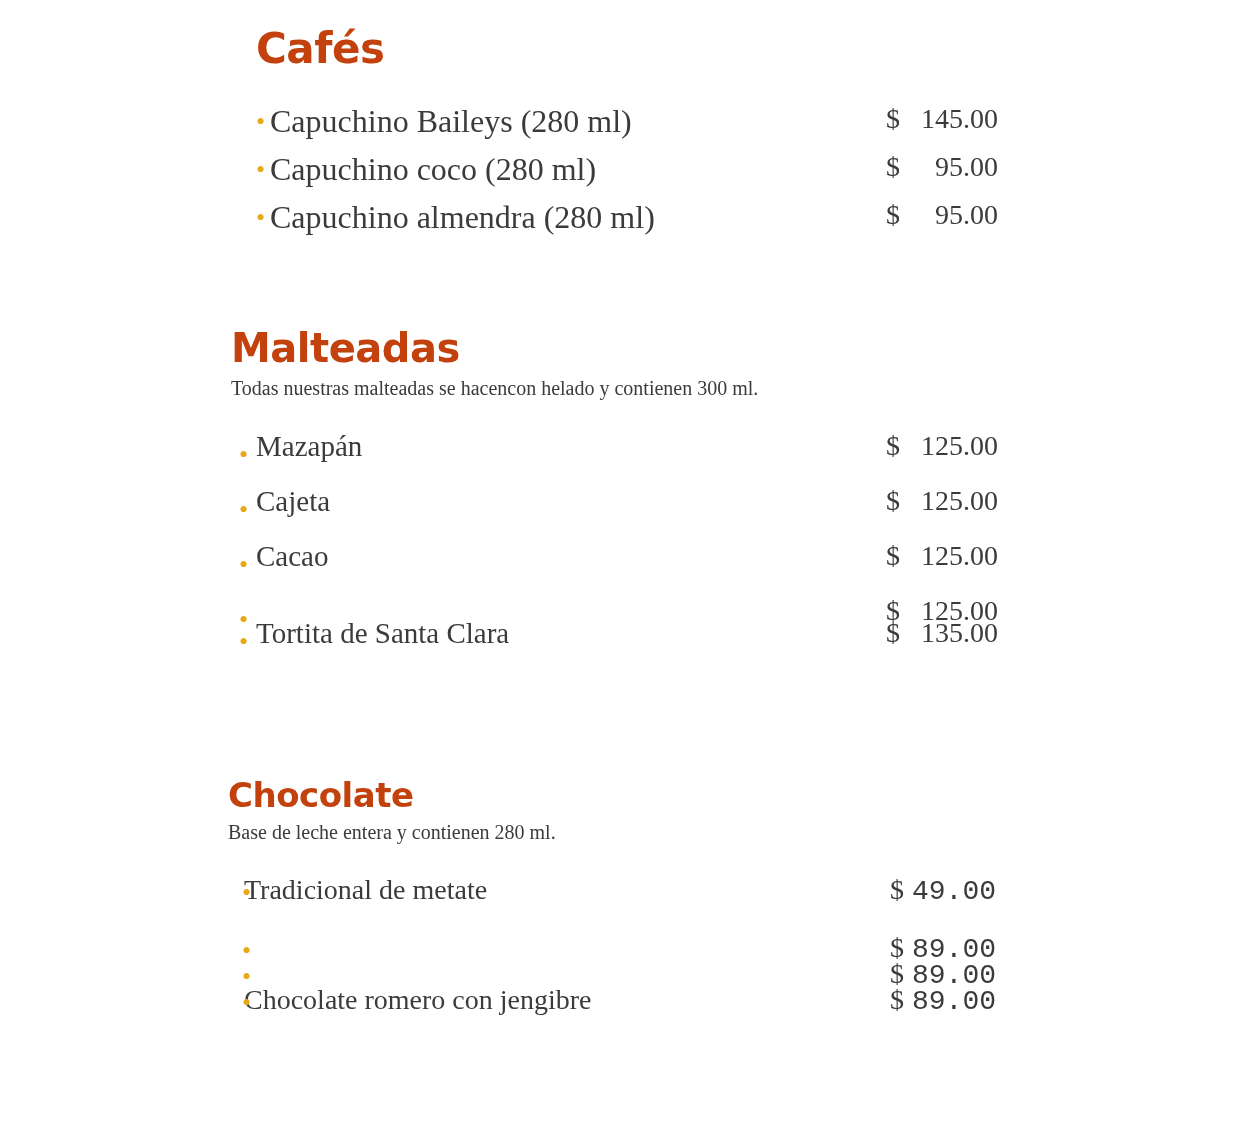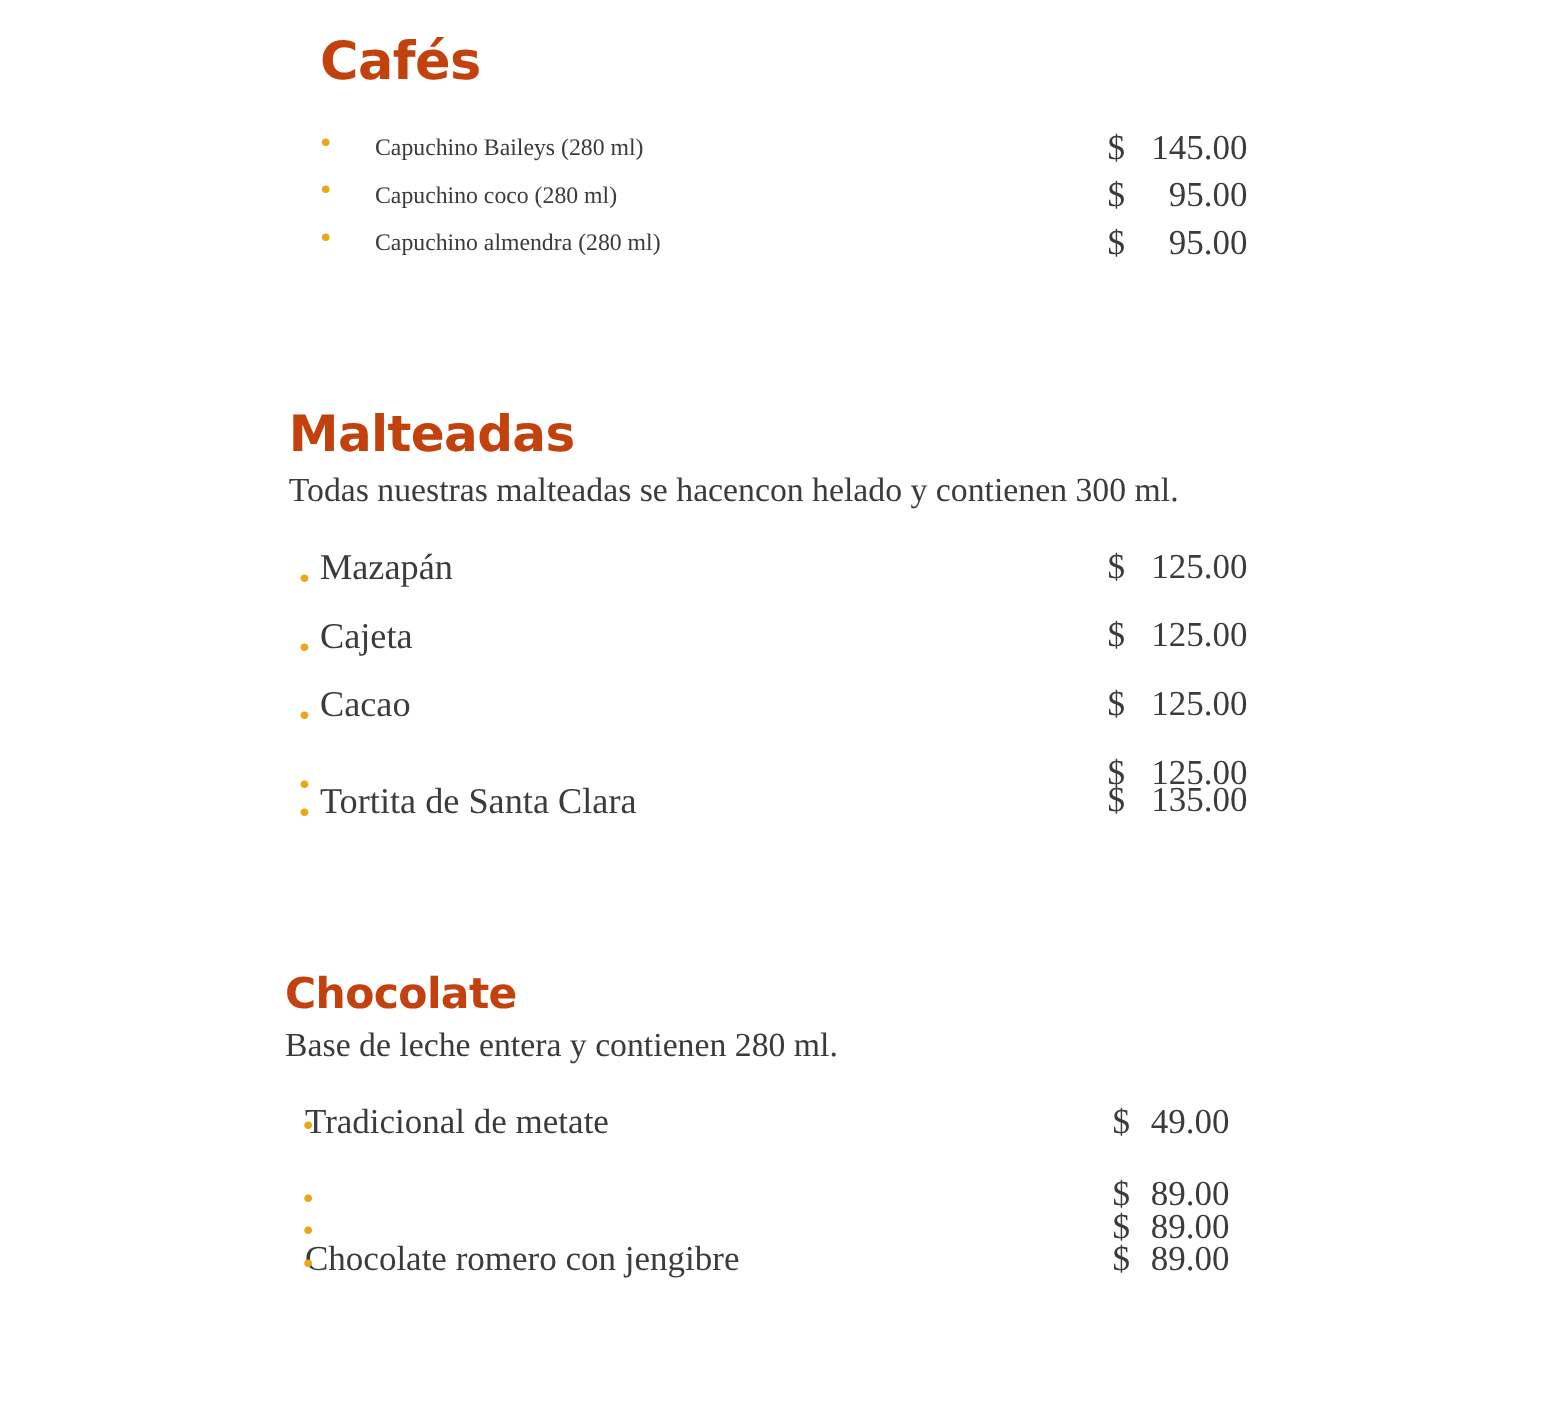--- a/index.html
+++ b/index.html
@@ -27,21 +27,21 @@
 
   .section-title {
     font-family: "DejaVu Sans", sans-serif;
     font-weight: bold;
     color: #c2410c;
     letter-spacing: -0.5px;
   }
 
   .section-note {
     font-family: "Liberation Serif", serif;
-    font-size: 27px;
+    font-size: 20px;
     color: #3b3b3b;
     white-space: nowrap;
   }
 
   .items { margin: 0; padding: 0; list-style: none; }
 
   .item {
     position: relative;
     display: flex;
     align-items: baseline;
@@ -70,21 +70,21 @@
     color: #3b3b3b;
     font-family: "Liberation Serif", serif;
   }
   .price .cur { width: 22px; display: inline-block; }
   .price .amt { display: inline-block; text-align: right; }
 
   
   #sec-cafes { left: 256px; top: 24px; }
   #sec-cafes .section-title { font-size: 42px; margin: 0 0 30px 0; }
   #sec-cafes .item { margin-bottom: 11px; }
-  #sec-cafes .item-name { font-size: 19px; margin-left: 30px; }
+  #sec-cafes .item-name { font-size: 32px; }
   #sec-cafes .bullet { position: relative; top: -2px; }
   #sec-cafes .price { font-size: 28px; left: 630px; }
   #sec-cafes .price .amt { width: 90px; }
 
   
   #sec-malteadas { left: 231px; top: 325px; }
   #sec-malteadas .section-title { font-size: 40px; margin: 0 0 6px 0; }
   #sec-malteadas .section-note { margin: 0 0 30px 0; }
   #sec-malteadas .item { margin-bottom: 22px; padding-left: 25px; }
   #sec-malteadas .item-name { font-size: 29px; }
@@ -93,21 +93,21 @@
   #sec-malteadas .price .amt { width: 90px; }
 
   
   #sec-chocolate { left: 228px; top: 775px; }
   #sec-chocolate .section-title { font-size: 34px; margin: 0 0 6px 0; }
   #sec-chocolate .section-note { margin: 0 0 30px 0; }
   #sec-chocolate .item { margin-bottom: 26px; padding-left: 16px; }
   #sec-chocolate .item-name { font-size: 28px; }
   #sec-chocolate .bullet { position: absolute; left: 14px; top: 6px; }
   #sec-chocolate .price { font-size: 28px; left: 662px; }
-  #sec-chocolate .price .amt { width: 80px; text-align: center; }
+  #sec-chocolate .price .amt { width: 80px; text-align: center; font-family: Liberation Mono, monospace; }
 </style>
 </head>
 <body>
 
 <div class="menu">
 
   <section class="section" id="sec-cafes">
     <h2 class="section-title">Cafés</h2>
     <ul class="items">
       <li class="item">

